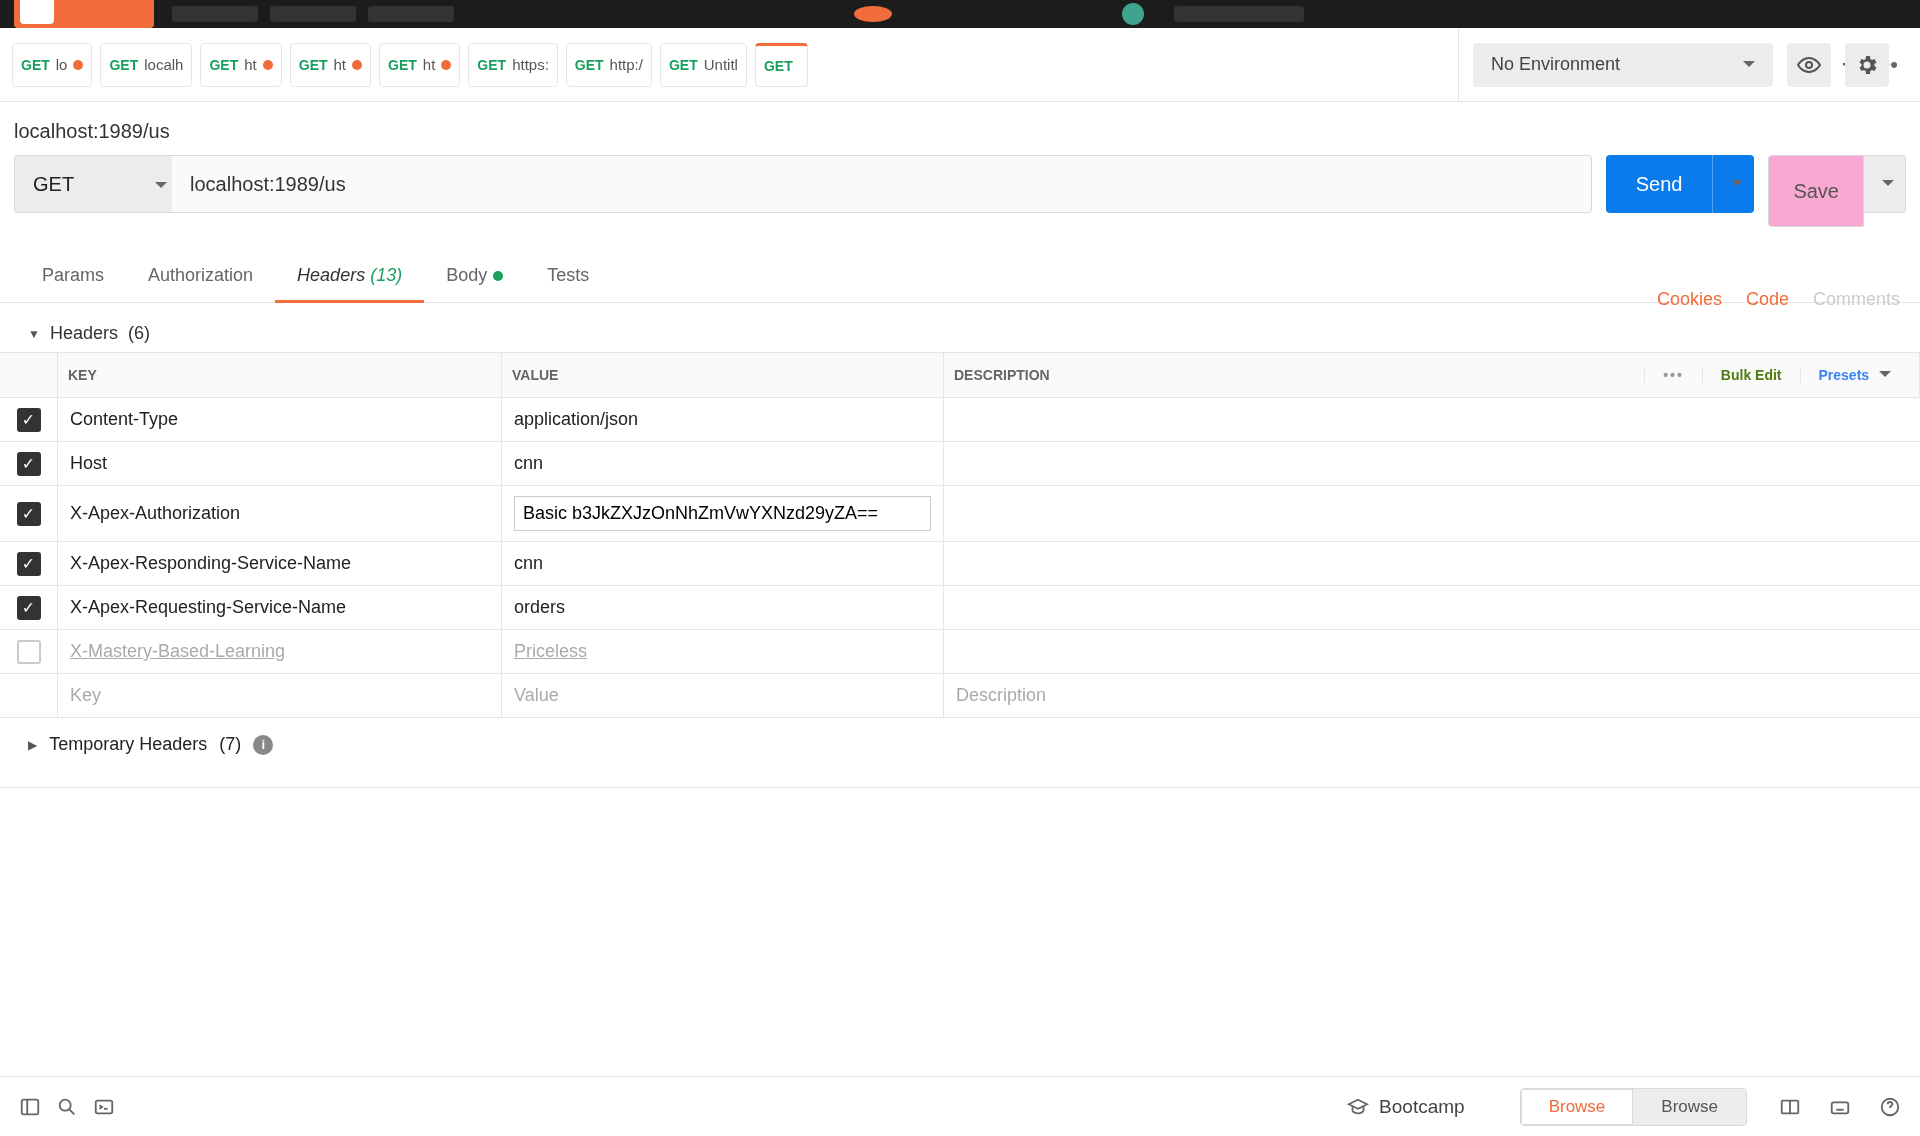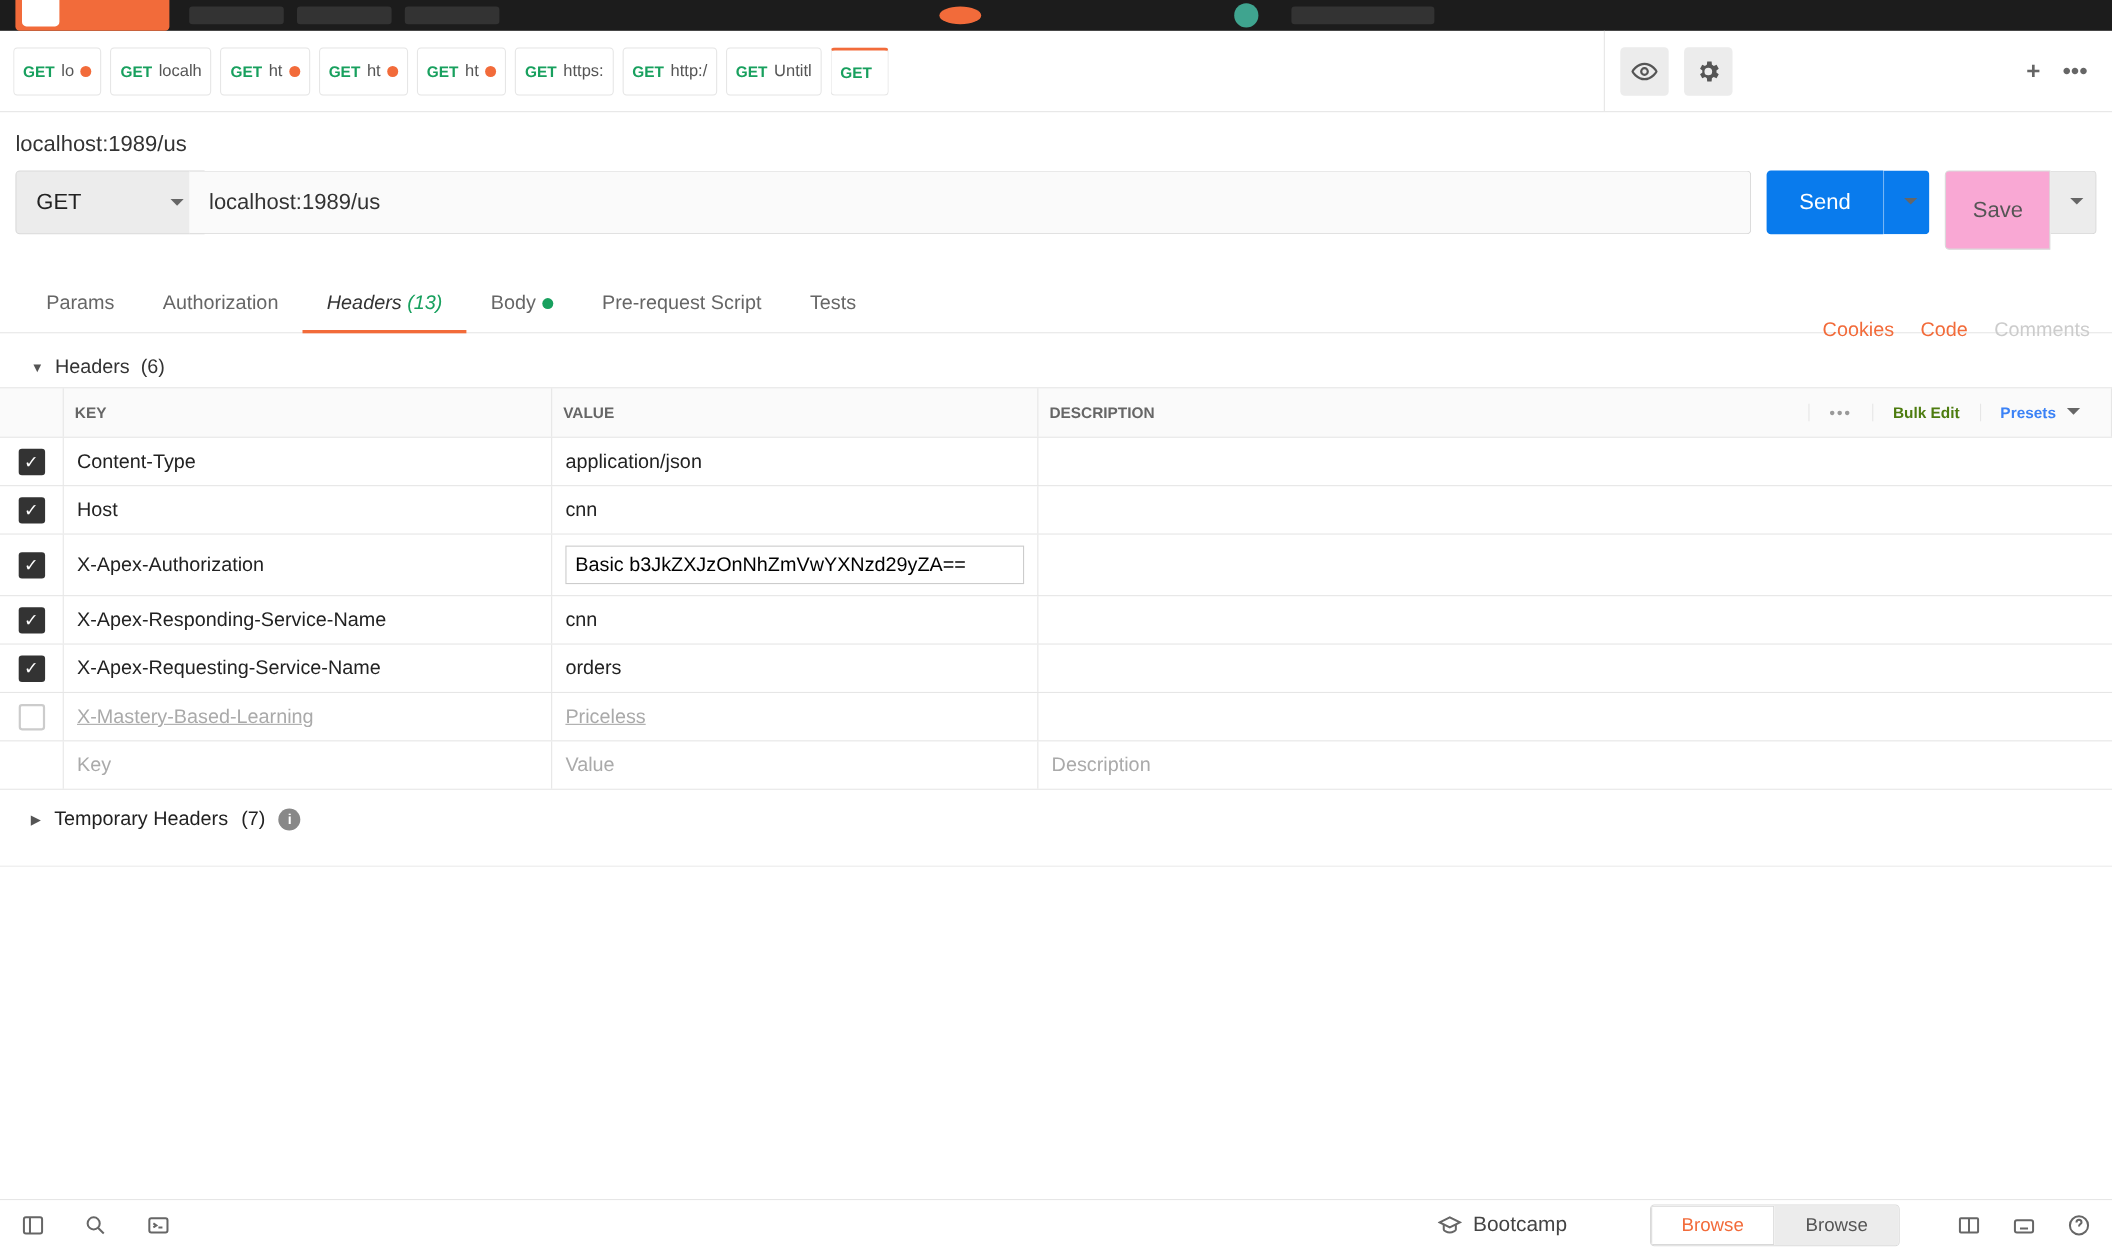--- a/index.html
+++ b/index.html
@@ -68,21 +68,21 @@
   .cell.desc { flex:1; border-right:none;}
   .cell.muted { color:#aaa;text-decoration:underline;}
   .val-input { width:100%; border:1px solid #ccc; padding:6px 8px; font-size:18px; font-family:inherit;}
   .placeholder-row .cell { color:#aaa;}
   
   .temp-headers { padding: 16px 14px 8px 28px; font-size:18px; display:flex; align-items:center; gap:12px;}
   .info-ic { width:20px; height:20px; border-radius:50%; background:#888; color:#fff; display:flex; align-items:center; justify-content:center; font-size:13px; font-weight:bold;}
   
   .divider { border-top:1px solid #e6e6e6; margin-top:24px;}
   
-  .bottom-bar { position:fixed; bottom:0; left:0; right:0; height:46px; border-top:1px solid #e6e6e6; background:#fff; display:flex; align-items:center; padding: 0 14px; gap:25px;}
+  .bottom-bar { position:fixed; bottom:0; left:0; right:0; height:60px; border-top:1px solid #e6e6e6; background:#fff; display:flex; align-items:center; padding: 0 14px; gap:5px;}
   .bb-icon { width:32px; height:32px; display:flex; align-items:center; justify-content:center; color:#666; cursor:pointer;}
   .bootcamp { margin-left:auto; display:flex; align-items:center; gap:10px; color:#444; font-size:19px; margin-right:50px;}
   .build-browse { display:flex; border:1px solid #d9d9d9; border-radius:4px; overflow:hidden;}
   .bb-seg { padding: 8px 28px; font-size:17px; cursor:pointer;}
   .bb-seg.active { background:#fff; color:#f26b3a; box-shadow: inset 0 0 0 1px #d9d9d9;}
   .bb-seg.inactive { background:#ececec; color:#555;}
   .right-icons { display:flex; gap:18px; margin-left:22px;}
   
   svg { display:block; }
   .caret-down::after { content:''; display:inline-block; border:6px solid transparent; border-top-color:#666; margin-left:6px; transform:translateY(3px);}
@@ -139,20 +139,24 @@
         <span>Untitl</span>
       </div>
       <div class="req-tab active">
         <span class="method">GET</span>
         <span></span>
       </div>
     </div>
   <button class="icon-btn" style="margin-left:-460px; font-weight:bold;">+</button>
   <button class="icon-btn">•••</button>
   <div class="right-column">
+    <div class="env-select">
+      <span>No Environment</span>
+      <span class="caret-down"></span>
+    </div>
     <div class="eye">
       <svg width="24" height="24" viewBox="0 0 24 24" fill="none" stroke="#555" stroke-width="2">
           <path d="M1 12s4-7 11-7 11 7 11 7-4 7-11 7S1 12 1 12z"></path>
           <circle cx="12" cy="12" r="3"></circle>
         </svg>
     </div>
     <div class="gear">
       <svg width="24" height="24" viewBox="0 0 24 24" fill="#555">
           <path d="M19.4 13a7.5 7.5 0 000-2l2.1-1.6-2-3.5-2.5 1a7.6 7.6 0 00-1.7-1L15 3h-4l-.3 2.9a7.6 7.6 0 00-1.7 1l-2.5-1-2 3.5L6.6 11a7.5 7.5 0 000 2l-2.1 1.6 2 3.5 2.5-1a7.6 7.6 0 001.7 1L11 21h4l.3-2.9a7.6 7.6 0 001.7-1l2.5 1 2-3.5zM12 15.5A3.5 3.5 0 1115.5 12 3.5 3.5 0 0112 15.5z"></path>
         </svg>
@@ -183,21 +187,20 @@
 <div class="content-tabs">
   <div class="ctab">Params</div>
   <div class="ctab">Authorization</div>
   <div class="ctab active">
     <span>Headers</span>
     <span class="count">(13)</span>
   </div>
   <div class="ctab">
     <span>Body</span><span class="body-dot"></span>
   </div>
-  <div class="ctab">Pre-request Script</div>
   <div class="ctab">Tests</div>
   <div class="right-links">
     <span class="lnk">Cookies</span>
     <span class="lnk">Code</span>
     <span class="lnk dis">Comments</span>
   </div>
 </div>
 
 <div class="headers-section">
   <span class="tri">▼</span>

